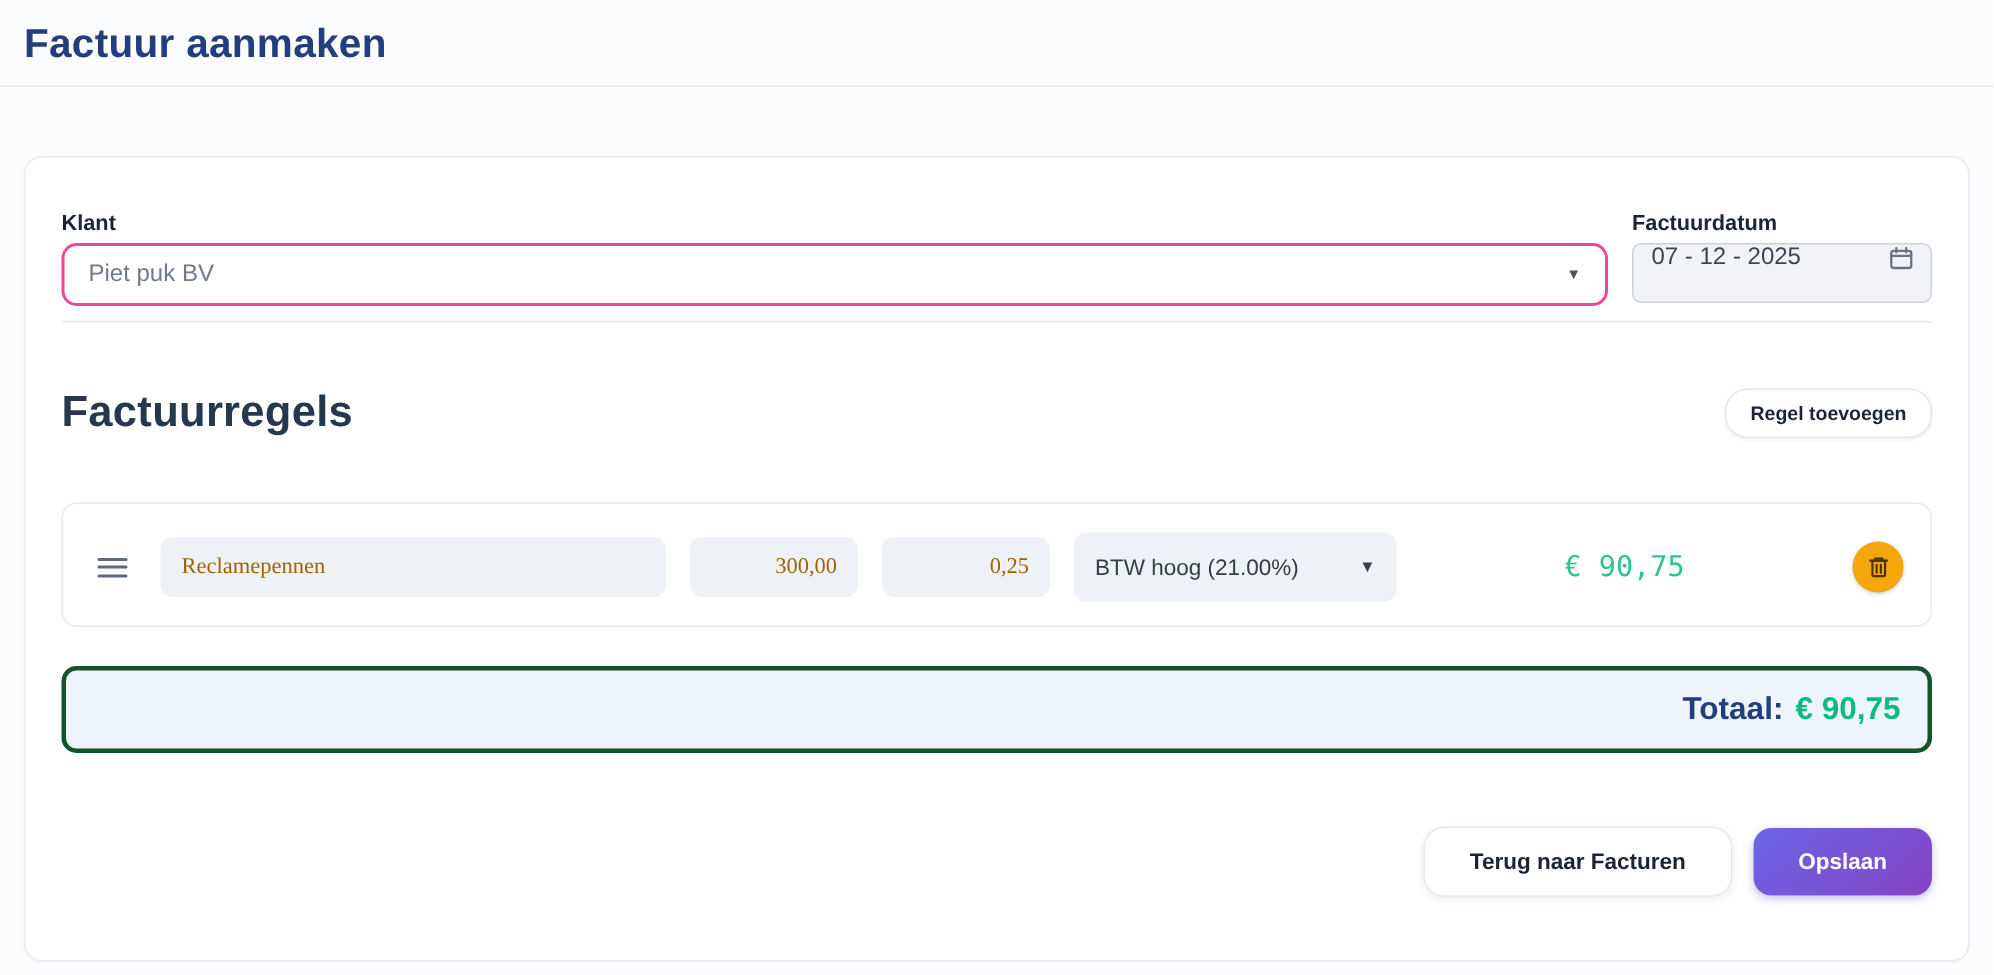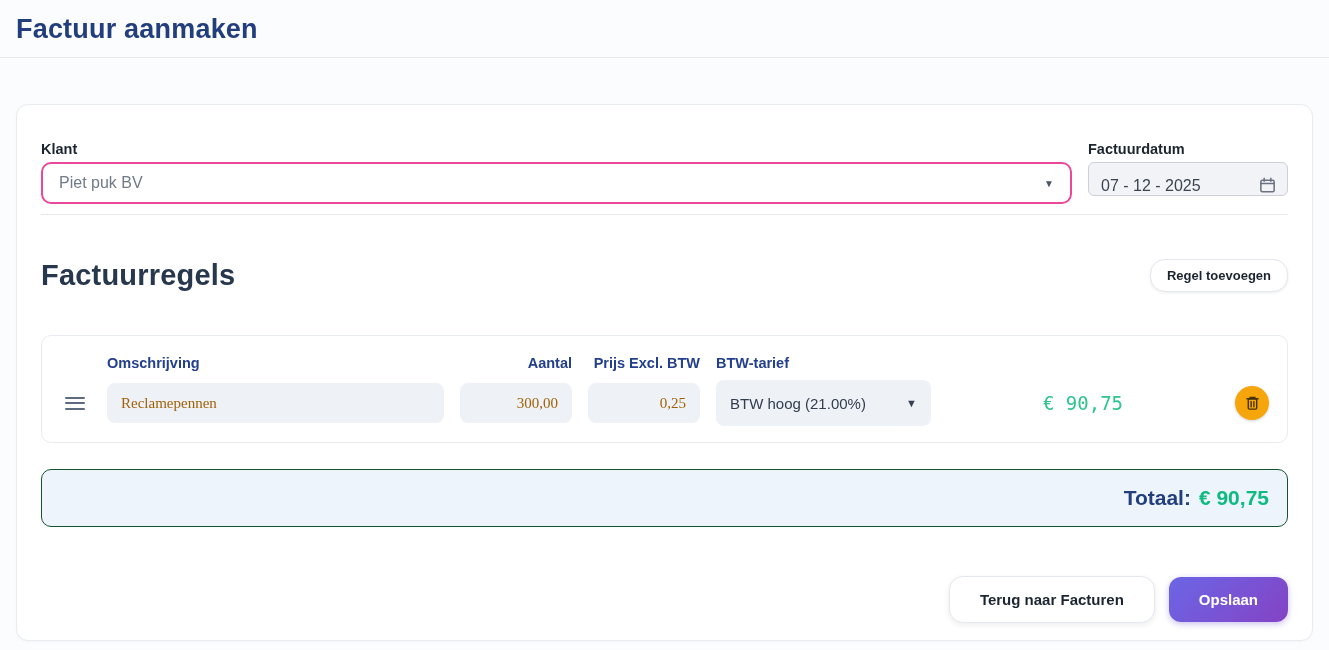--- a/index.html
+++ b/index.html
@@ -39,23 +39,23 @@
   .select-box {
     height:42px; background:#fff;
     border:2px solid #ec4899; border-radius:10px;
     display:flex; align-items:center; justify-content:space-between;
     padding:0 16px; cursor:pointer;
   }
   .select-box .select-value { font-size:16px; color:#707a88; }
   .caret { font-size:10px; color:#4b5563; }
   .datum-group { flex:0 0 200px; }
   .date-input-wrap {
-    height:34px; background:#f1f3f6;
+    height:40px; background:#f1f3f6;
     border:1px solid #ccd0d8; border-radius:6px;
-    display:flex; align-items:flex-end; justify-content:space-between;
+    display:flex; align-items:flex-start; justify-content:space-between;
     padding:0 10px 0 12px;
   }
   .date-input {
     border:none; background:transparent; outline:none;
     font-family:"Liberation Sans", sans-serif;
     font-size:16px; color:#3c4450; width:130px;
   }
   .section-divider { border:none; border-top:1px solid #e7e9ee; margin-top:10px; }
 
   
@@ -117,21 +117,21 @@
   .btn-trash {
     width:34px; height:34px; border-radius:50%;
     background:#f6a50b; border:none; cursor:pointer;
     display:flex; align-items:center; justify-content:center;
     box-shadow:0 1px 3px rgba(16,24,40,.2);
   }
 
   
   .total-row {
     margin-top:26px; height:58px;
-    background:#edf4fb; border:1px solid #14532d; border-radius:10px;
+    background:#edf4fb; border:3px solid #14532d; border-radius:10px;
     display:flex; align-items:center; justify-content:flex-end;
     padding:0 18px;
   }
   .total-label { font-size:21px; font-weight:800; color:#223e7d; }
   .total-value { font-size:21px; font-weight:800; color:#0eba7f; margin-left:8px; }
 
   
   .actions-row {
     margin-top:49px;
     display:flex; justify-content:flex-end; align-items:center; gap:14px;
@@ -187,29 +187,20 @@
   </div>
 
   <hr class="section-divider">
 
   <div class="lines-header">
     <h2 class="lines-title">Factuurregels</h2>
     <button class="btn-add">Regel toevoegen</button>
   </div>
 
   <div class="line-card">
-    <div class="line-grid head-row">
-      <span></span>
-      <span class="col-head">Omschrijving</span>
-      <span class="col-head right">Aantal</span>
-      <span class="col-head right">Prijs Excl. BTW</span>
-      <span class="col-head">BTW-tarief</span>
-      <span></span>
-      <span></span>
-    </div>
 
     <div class="line-grid">
       <span class="drag-handle">
         <span></span>
           <span></span>
           <span></span>
       </span>
       <input class="cell-input" type="text" value="Reclamepennen" style="">
       <input class="cell-input right" type="text" value="300,00" style="">
       <input class="cell-input right" type="text" value="0,25" style="">

